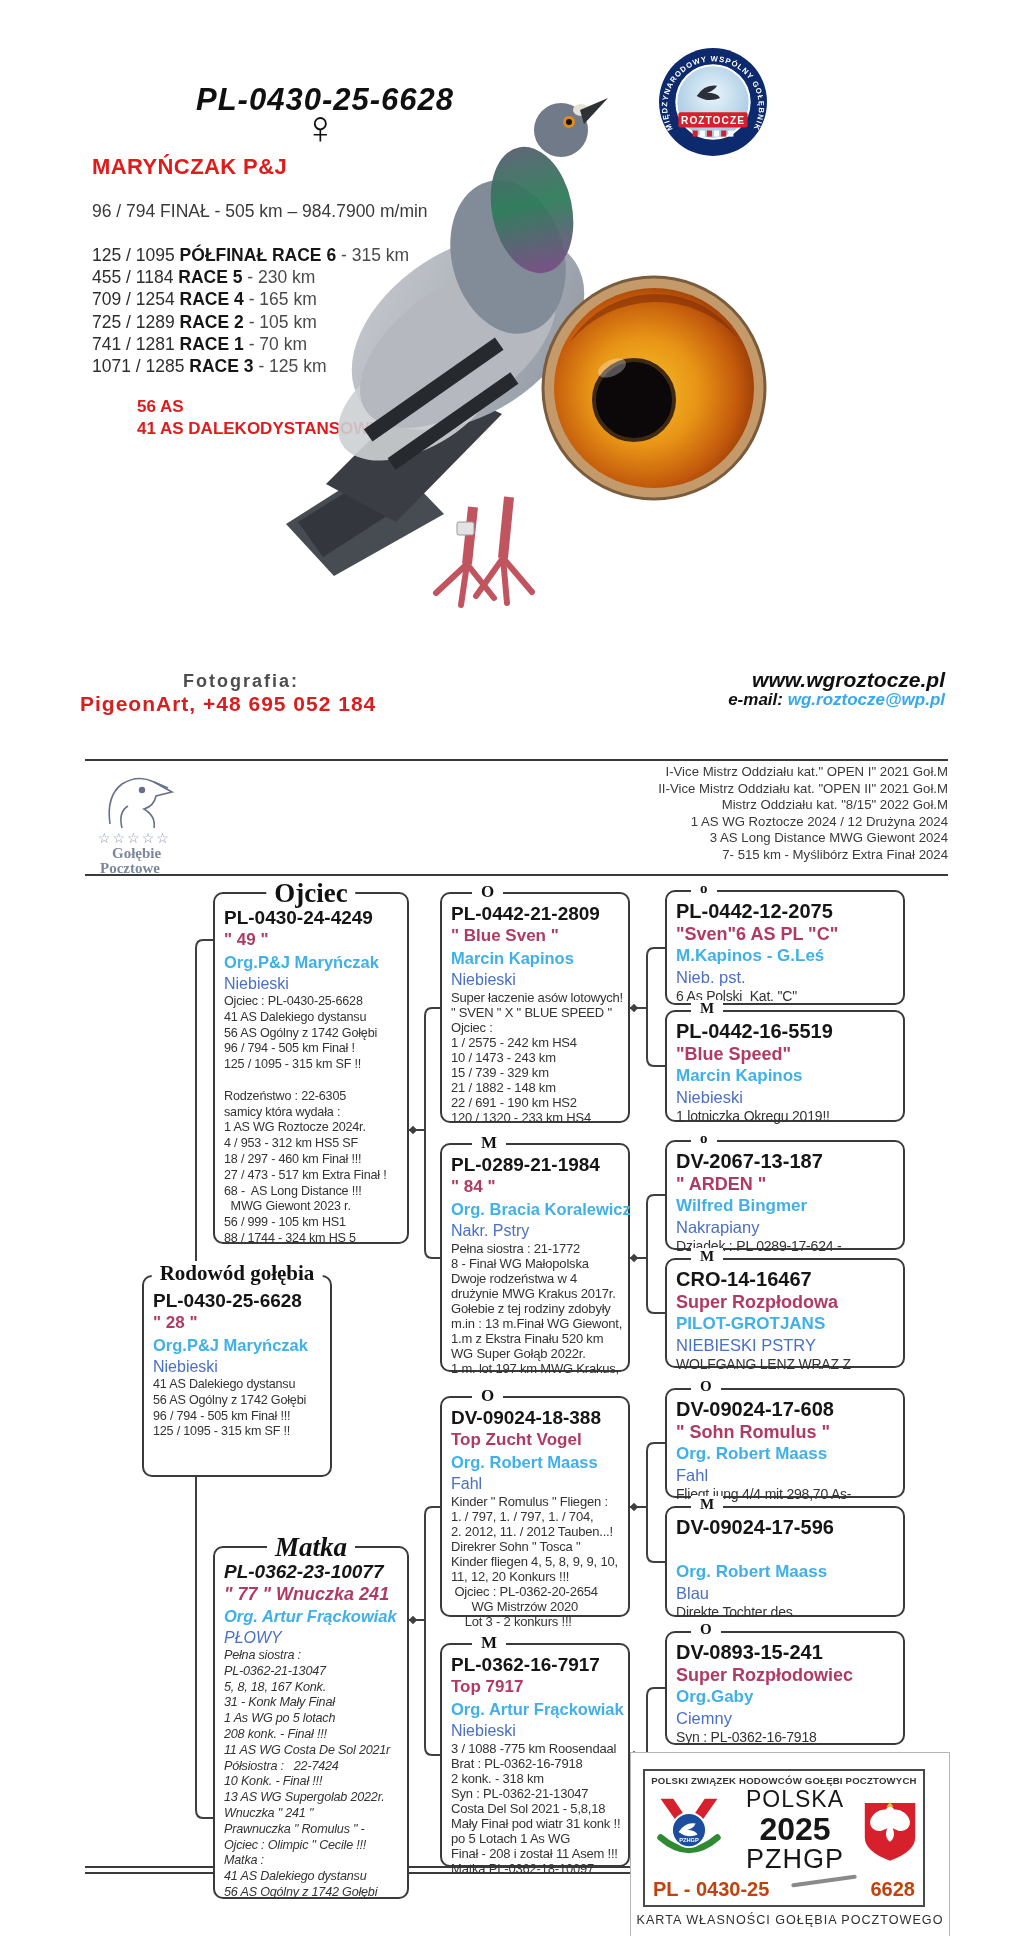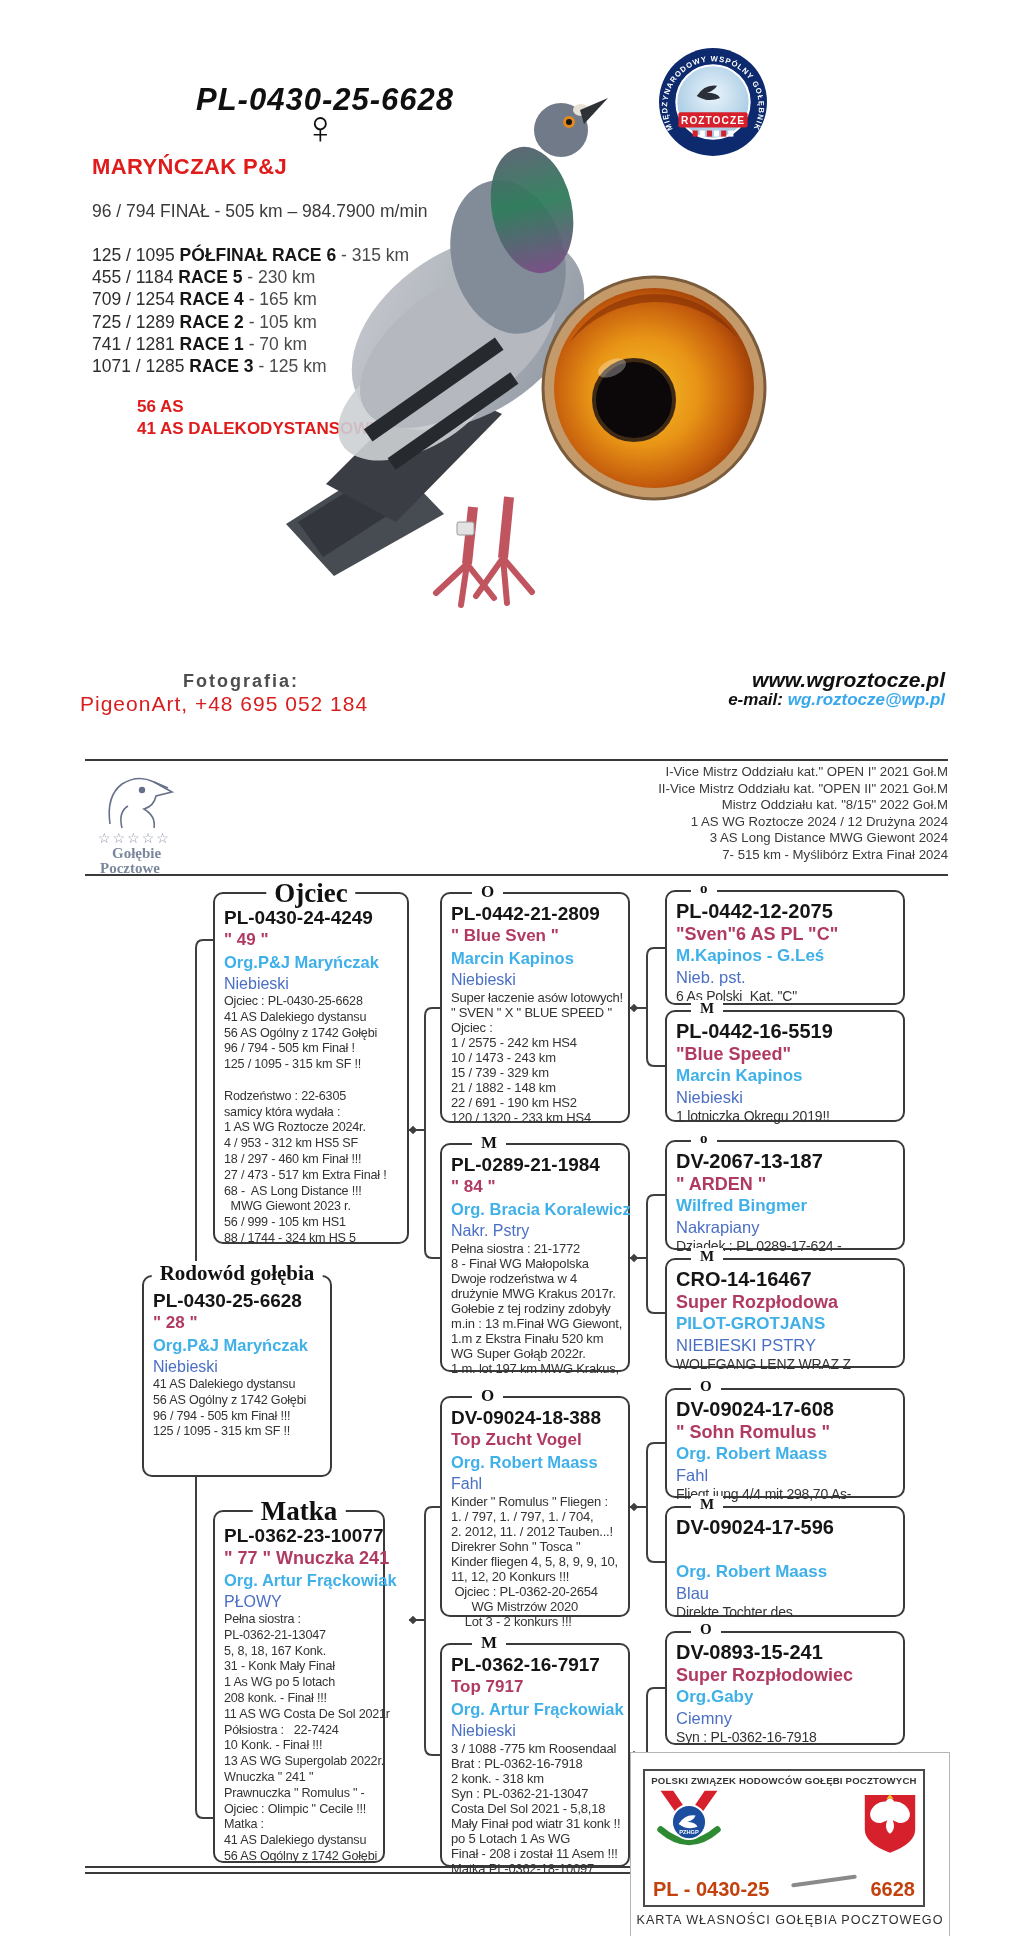--- a/index.html
+++ b/index.html
@@ -12,21 +12,21 @@
   .ring-title{left:196px;top:82px;font-size:31px;font-weight:bold;font-style:italic;color:#101010;letter-spacing:1px;}
   .sex{left:303px;top:104px;font-size:46px;font-weight:bold;color:#101010;line-height:46px;}
   .breeder{left:92px;top:154px;font-size:22px;font-weight:bold;color:#e01b1b;letter-spacing:.4px;}
   .finalline{left:92px;top:201px;font-size:17.5px;color:#3a3a3a;}
   .results{left:92px;top:244px;font-size:17.5px;color:#2e2e2e;line-height:22.2px;}
   .results .race{font-weight:bold;color:#161616;}
   .results .dist{color:#4a4a4a;}
   .asline1{left:137px;top:397px;font-size:17px;font-weight:bold;color:#e01b1b;}
   .asline2{left:137px;top:419px;font-size:17px;font-weight:bold;color:#e01b1b;}
   .photo-credit-label{left:183px;top:671px;font-size:18px;font-weight:bold;color:#4d4d4d;letter-spacing:2px;}
-  .photo-credit{left:80px;top:692px;font-size:21px;font-weight:normal;color:#d81e1e;letter-spacing:1px;}
+  .photo-credit{left:80px;top:692px;font-size:21px;font-weight:bold;color:#d81e1e;letter-spacing:1px;}
   .website{right:74px;top:668px;font-size:21px;font-weight:bold;font-style:italic;color:#101010;text-align:right;}
   .emailline{right:74px;top:690px;font-size:17px;font-weight:bold;font-style:italic;text-align:right;color:#101010;}
   .emailline .addr{color:#37a8ee;}
 
   
   .rule{background:#3a3a3a;height:2px;}
   .loft-name{left:196px;top:770px;font-size:31px;font-weight:bold;color:#171717;
              border-bottom:2px solid #171717;padding-bottom:2px;}
   .address{left:196px;top:817px;font-size:16.5px;color:#3a3a3a;line-height:20.5px;}
   .achievements{right:71px;top:764px;font-size:13.2px;color:#3a3a3a;line-height:16.6px;text-align:right;}
@@ -49,21 +49,21 @@
   .pinfo .iline{white-space:pre;}
   .g3 .pring{font-size:20px;line-height:23px;}
   .g3 .pname{font-size:18px;line-height:22px;}
   .g3 .porg{font-size:17px;line-height:22px;}
   .g3 .pcolor{font-size:16.5px;line-height:21px;}
   .g3 .pinfo{font-size:14px;line-height:17px;}
   .g2 .pinfo{font-size:13px;line-height:15px;}
 
   .box-father {left:213px;top:892px;width:196px;height:352px;padding-top:12px;}
   .box-subject{left:142px;top:1275px;width:190px;height:202px;padding-top:12px;}
-  .box-mother {left:213px;top:1510px;width:172px;height:353px;padding-top:12px;}
+  .box-mother {left:213px;top:1546px;width:196px;height:353px;padding-top:12px;font-style:italic;}
   .g2-0{left:440px;top:892px; width:190px;height:231px;}
   .g2-1{left:440px;top:1143px;width:190px;height:229px;}
   .g2-2{left:440px;top:1396px;width:190px;height:221px;}
   .g2-3{left:440px;top:1643px;width:190px;height:224px;}
   .g3-0{left:665px;top:890px; width:240px;height:115px;}
   .g3-1{left:665px;top:1010px;width:240px;height:112px;}
   .g3-2{left:665px;top:1140px;width:240px;height:110px;}
   .g3-3{left:665px;top:1258px;width:240px;height:110px;}
   .g3-4{left:665px;top:1388px;width:240px;height:110px;}
   .g3-5{left:665px;top:1506px;width:240px;height:111px;}
@@ -486,20 +486,25 @@
         <svg width="76" height="70" viewBox="0 0 80 74">
           <polygon points="8,2 24,2 43,30 34,39" fill="#d6202c" stroke="#ffffff" stroke-width="2"></polygon>
           <polygon points="72,2 56,2 37,30 46,39" fill="#d6202c" stroke="#ffffff" stroke-width="2"></polygon>
           <path d="M10 44 Q40 70 70 44" stroke="#2f8b33" stroke-width="7" fill="none" stroke-linecap="round"></path>
           <circle cx="14" cy="47" r="3" fill="#2f8b33"></circle>
             <circle cx="66" cy="47" r="3" fill="#2f8b33"></circle>
           <circle cx="40" cy="36" r="18" fill="#1c4ea0" stroke="#ffffff" stroke-width="2"></circle>
           <path d="M29 38 q7 -11 18 -9 q-2 5 -9 7 q9 0 11 5 q-11 4 -20 -3 z" fill="#ffffff"></path>
           <text x="40" y="49" text-anchor="middle" font-size="6" font-weight="bold" fill="#ffffff">PZHGP</text>
         </svg>
+        <div class="stamp-center">
+          <div class="st-country">POLSKA</div>
+          <div class="st-year">2025</div>
+          <div class="st-org">PZHGP</div>
+        </div>
         <svg width="54" height="64" viewBox="0 0 60 70">
           <path d="M2 4 H58 V42 Q58 58 30 68 Q2 58 2 42 Z" fill="#d6202c"></path>
           <polygon points="26,8 30,3 34,8" fill="#f2c12e"></polygon>
           <path d="M30 12 c10 -3 20 3 22 12 c1 7 -5 12 -12 11 l-7 -3 c3 7 1 12 -3 15 c-4 -3 -6 -8 -3 -15 l-7 3 c-7 1 -13 -4 -12 -11 c2 -9 12 -15 22 -12 z" fill="#ffffff"></path>
           <circle cx="30" cy="13" r="5" fill="#ffffff"></circle>
         </svg>
       </div>
       <div class="st-slash"></div>
       <div class="stamp-bottom">
         <span>PL - 0430-25</span>

